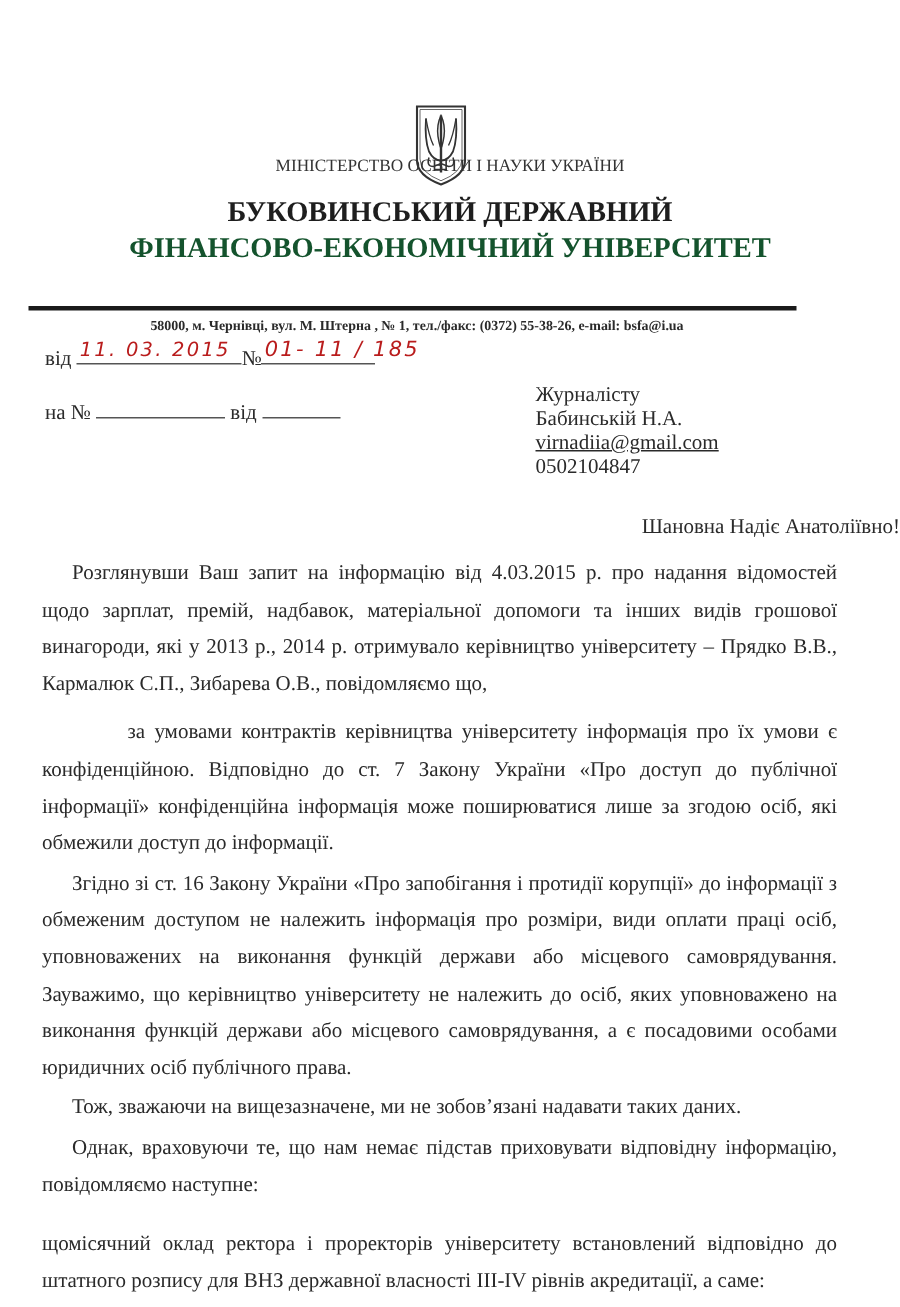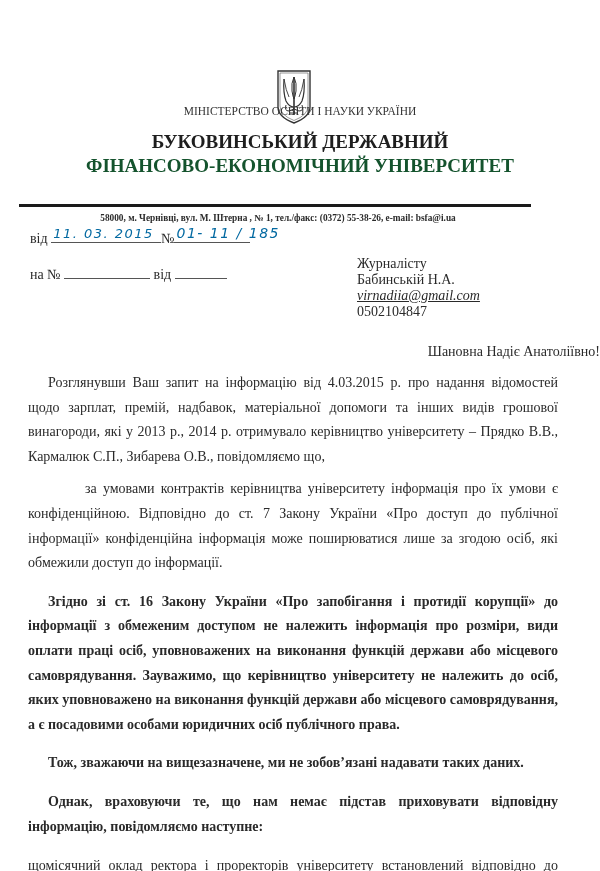--- a/index.html
+++ b/index.html
@@ -15,32 +15,32 @@
     .uni1 { position: absolute; left: 0; top: 131px; width: 600px; text-align: center;
       font-size: 19px; font-weight: bold; color: #1e1e1e; }
     .uni2 { position: absolute; left: 0; top: 155px; width: 600px; text-align: center;
       font-size: 19px; font-weight: bold; color: #14532d; }
     .rule { position: absolute; left: 19px; top: 204px; width: 512px; height: 3px; background: #1a1a1a; }
     .address { position: absolute; left: 0; top: 213px; width: 600px; text-align: center;
       font-size: 9.3px; font-weight: bold; color: #2a2a2a; padding-left: 0; }
     .address span { position: relative; left: -22px; }
     .reg-line { position: absolute; left: 30px; top: 228px; font-size: 14px; white-space: nowrap; }
     .reg-line .blank { display: inline-block; border-bottom: 1px solid #555; height: 14px; vertical-align: baseline; position: relative; }
-    .hand { font-family: "DejaVu Sans", sans-serif; font-style: italic; color: #0369a1; font-size: 13px;
+    .hand { font-family: "DejaVu Sans", sans-serif; font-style: italic; color: #b91c1c; font-size: 13px;
       position: absolute; bottom: 1px; left: 2px; white-space: nowrap; letter-spacing: 1.5px; }
     .ref-line { position: absolute; left: 30px; top: 264px; font-size: 14px; white-space: nowrap; }
     .ref-line .blank { display: inline-block; border-bottom: 1px solid #555; height: 14px; vertical-align: baseline; }
     .recipient { position: absolute; left: 357px; top: 256px; font-size: 14px; line-height: 16px; }
-    .recipient .email { text-decoration: underline; color: #2a2a2a; font-style: italic; }
+    .recipient .email { text-decoration: underline; color: #2a2a2a; }
     .salutation { position: absolute; left: 0; top: 344px; width: 600px; text-align: right; font-size: 14px; }
     .body-text { position: absolute; left: 28px; top: 371px; width: 530px; font-size: 14px; line-height: 24.6px; }
     .para { margin: 0; text-align: justify; text-align-last: left; }
     .para.indent { text-indent: 20px; }
     .para.indent-big { text-indent: 57px; margin-top: 8px; }
-    .para.gap { margin-top: 14px; font-weight: bold; }
+    .para.gap { margin-top: 2px; }
     .para.noindent { text-indent: 0; margin-top: 15px; }
   </style>
 </head>
 <body>
 
 <div class="page">
 
   <svg class="emblem" viewBox="0 0 38 56">
     <path d="M3 2 H35 V38 Q35 48 19 54 Q3 48 3 38 Z" fill="none" stroke="#333" stroke-width="1.4"></path>
     <path d="M5 4 H33 V37 Q33 46 19 51.5 Q5 46 5 37 Z" fill="none" stroke="#555" stroke-width="0.6"></path>

